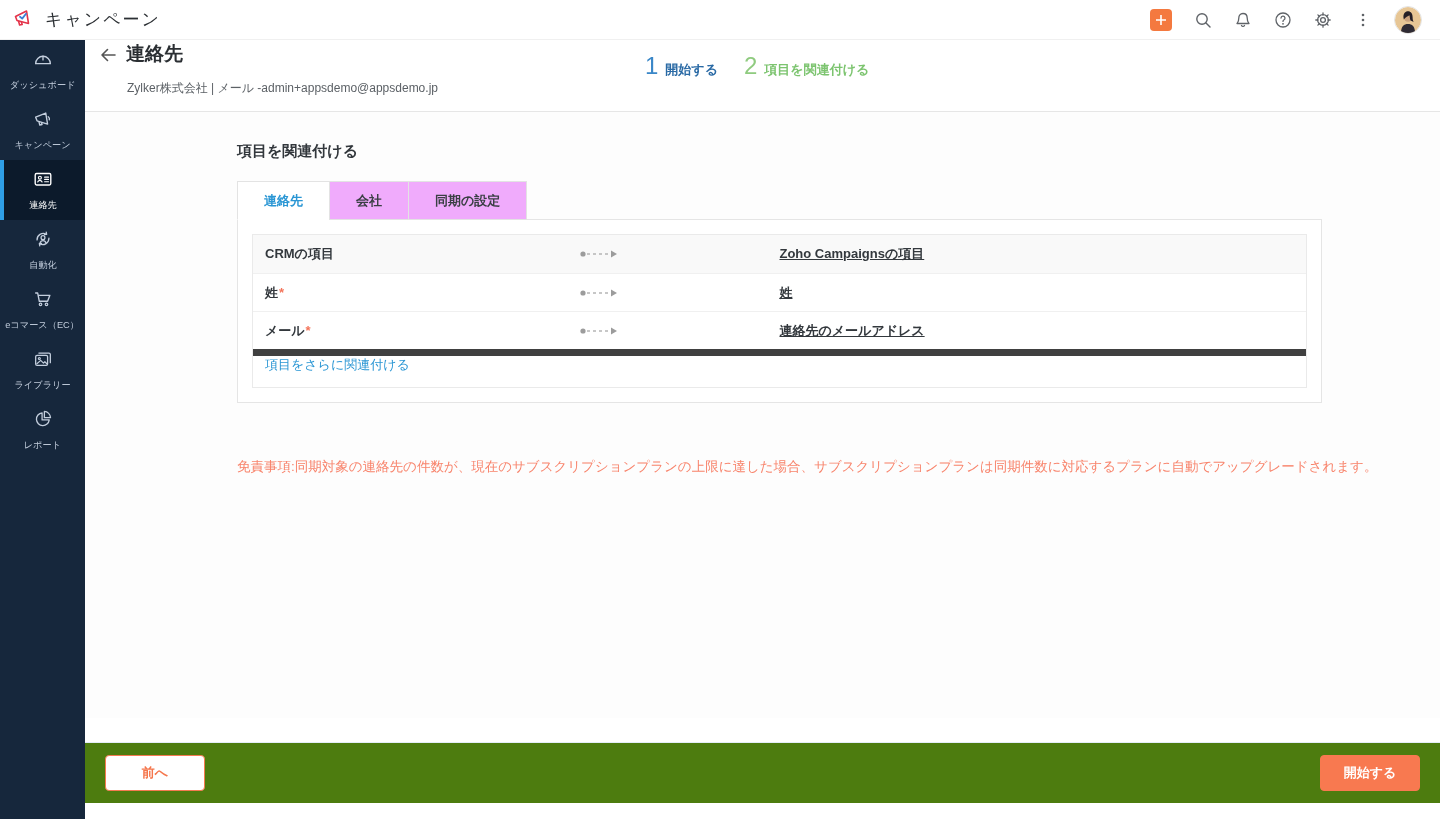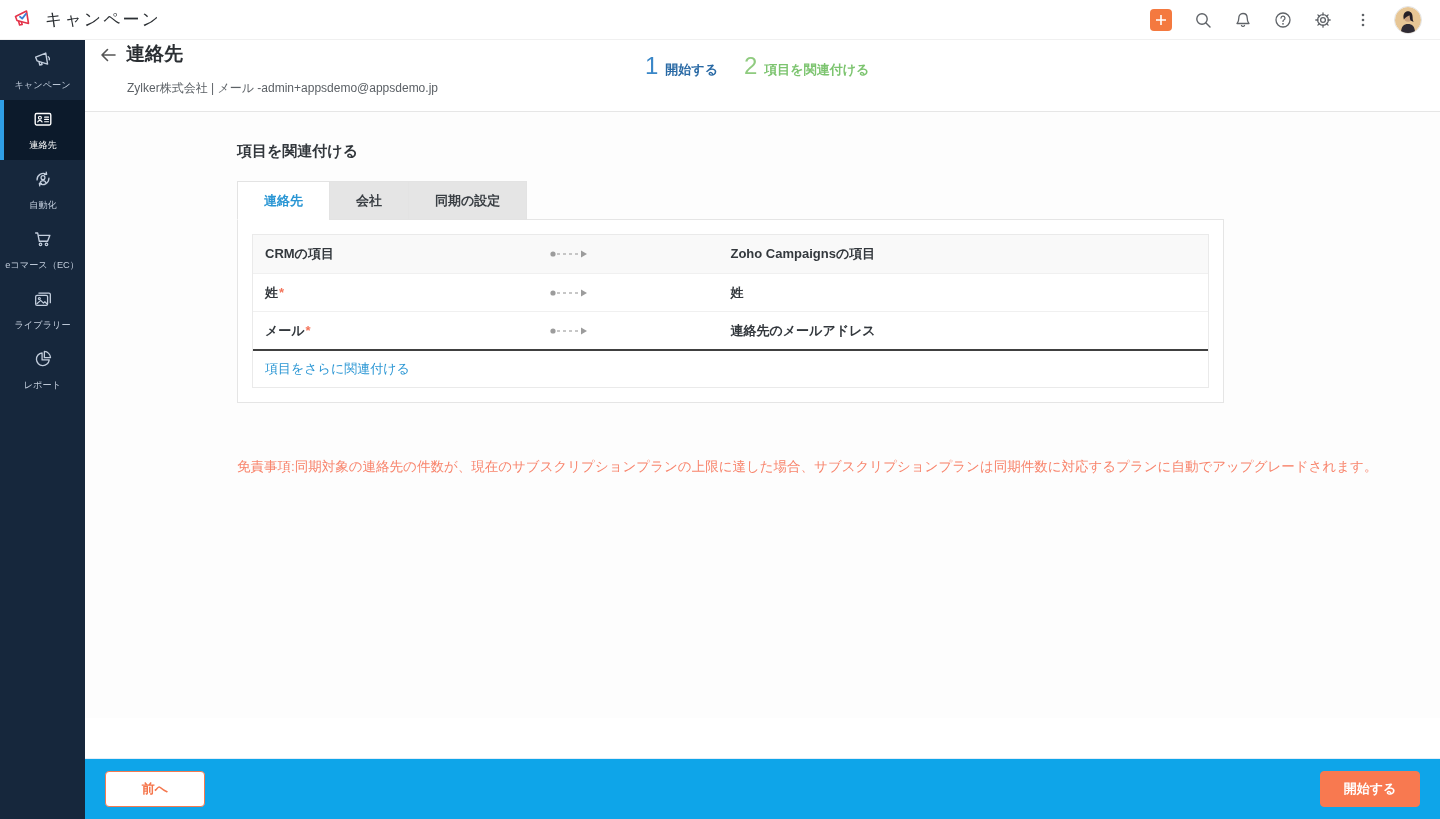--- a/index.html
+++ b/index.html
@@ -48,41 +48,41 @@
   .step-done .step-num { color:#3a87c8; }
   .step-done .step-lbl { color:#2a6aa5; }
   .step-current .step-num { color:#8fcb7f; }
   .step-current .step-lbl { color:#7cc46f; }
 
   .content { position:relative; height:606px; background:#fdfdfd; }
   .section-heading { padding:30px 0 0 152px; font-size:15px; font-weight:bold; color:#32373c; }
 
   .tabs { display:flex; margin:20px 0 0 152px; position:relative; z-index:2; }
   .tab { height:39px; line-height:37px; padding:0 26px; font-size:13px; font-weight:bold;
-    border:1px solid #e3e3e3; background:#e5e5e5; color:#3a3f44; cursor:pointer; margin-left:-1px; }
+    border:1px solid #e3e3e3; background:#f0abfc; color:#3a3f44; cursor:pointer; margin-left:-1px; }
   .tab:first-child { margin-left:0; }
   .tab.active { background:#fff; color:#2a96d4; border-bottom-color:#fff; }
 
-  .panel { margin-left:152px; margin-top:-1px; width:987px; background:#fff;
+  .panel { margin-left:152px; margin-top:-1px; width:1085px; background:#fff;
     border:1px solid #e5e5e5; padding:14px; position:relative; z-index:1; }
   .map-table { border:1px solid #eaeaea; width:100%; }
   .t-row { display:flex; align-items:center; height:38px; font-size:13px; font-weight:bold; color:#33383d; }
   .t-row + .t-row { border-top:1px solid #f0f0f0; }
   .t-head { background:#f9f9f9; }
   .c1 { width:31%; padding-left:12px; }
   .c-arrow { width:19%; display:flex; align-items:center; }
-  .c2 { flex:1; }
+  .c2 { flex:1;text-decoration:underline; }
   .req { color:#f4745a; margin-left:1px; }
-  .add-link-row { border-top:2px solid #404040; height:38px; display:flex; align-items:center; }
+  .add-link-row { border-top:7px solid #404040; height:38px; display:flex; align-items:flex-start; }
   .add-link { padding-left:12px; font-size:13px; color:#2a96d4; cursor:pointer; font-weight:normal; }
 
   .disclaimer { margin:55px 0 0 152px; font-size:13.5px; color:#f8846c; }
 
   
-  .footer { position:fixed; bottom:0; left:85px; right:0; height:61px; background:#0ea5e9;
+  .footer { position:fixed; bottom:16px; left:85px; right:0; height:61px; background:#4d7c0f;
     border-top:1px solid #e3edf8; display:flex; align-items:center; justify-content:space-between;
     padding:0 20px; z-index:25; }
   .btn { min-width:100px; height:36px; border-radius:4px; font-size:13px; font-weight:bold;
     display:flex; align-items:center; justify-content:center; cursor:pointer;
     font-family:inherit; }
   .btn-outline { background:#fff; border:1px solid #f57a50; color:#f5764c; }
   .btn-primary { background:#f87950; border:1px solid #f87950; color:#fff;margin-left:31px; }
 </style>
 </head>
 <body>
@@ -142,20 +142,30 @@
         <circle cx="13" cy="13" r="13" fill="#e7c695"></circle>
         <path d="M6 26 C6 19 9 17 13 17 C17 17 20 19 20 26 Z" fill="#2e2a33"></path>
         <circle cx="13" cy="10.5" r="4.2" fill="#caa27e"></circle>
         <path d="M8.4 10 C8.4 5.8 11 4.2 13 4.2 C15 4.2 17.6 5.8 17.6 10 C17.6 12 18 14 18.6 15 L15.6 13.4 C14.8 12 14.9 9.4 14.4 8.2 C13.2 9.4 10.4 9.8 8.8 12.6 Z" fill="#241f26"></path>
       </svg>
     </div>
   </div>
 </div>
 
 <div class="sidebar">
+  <div class="side-item">
+    <span>
+      <svg viewBox="0 0 24 24" fill="none">
+          <path d="M4 17 a8 8 0 0 1 16 0" stroke="currentColor" stroke-width="1.5" stroke-linecap="round"></path>
+          <path d="M4 17 H20" stroke="currentColor" stroke-width="1.5" stroke-linecap="round"></path>
+          <path d="M12 9 V13" stroke="currentColor" stroke-width="1.5" stroke-linecap="round"></path>
+        </svg>
+    </span>
+    <span class="lbl">ダッシュボード</span>
+  </div>
   <div class="side-item">
     <span>
       <svg viewBox="0 0 24 24" fill="none">
           <path d="M4 10 L15 5.5 L17 17.5 L5.5 14 Z" stroke="currentColor" stroke-width="1.5" stroke-linejoin="round"></path>
           <path d="M7.5 14.6 L8.5 18.5 L11 18 L10.2 15.4" stroke="currentColor" stroke-width="1.5" stroke-linejoin="round"></path>
           <path d="M17.7 9.5 a3 3 0 0 1 1.2 3.4" stroke="currentColor" stroke-width="1.5" stroke-linecap="round"></path>
         </svg>
     </span>
     <span class="lbl">キャンペーン</span>
   </div>

